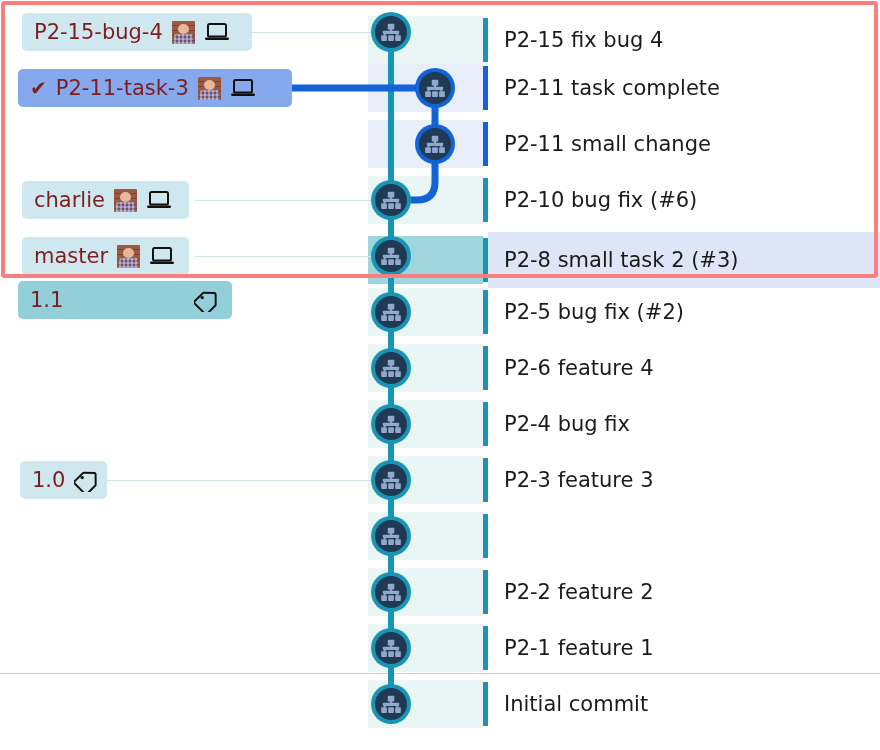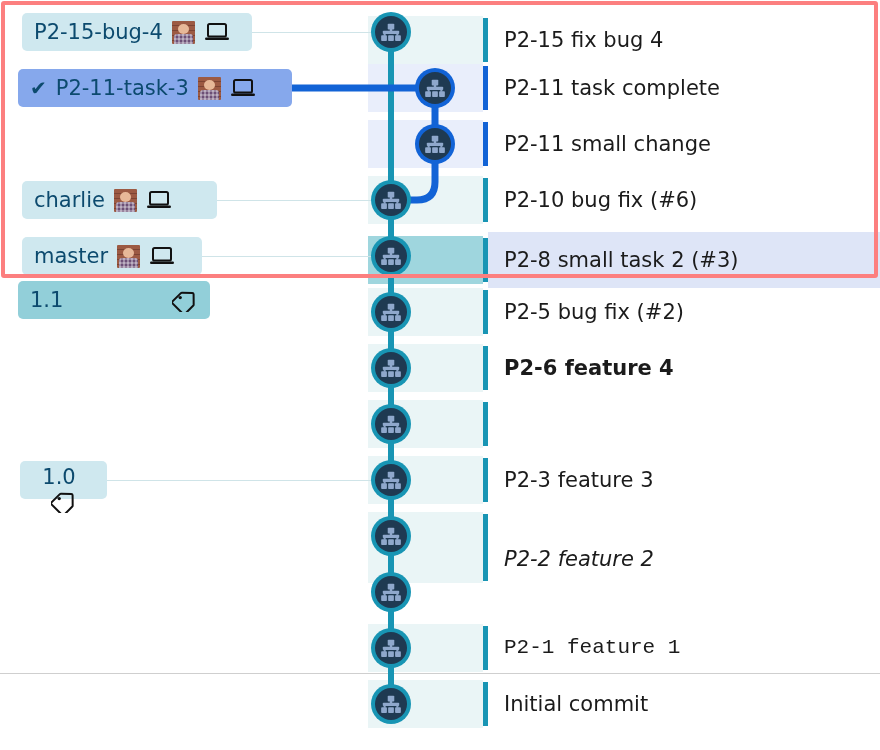--- a/index.html
+++ b/index.html
@@ -94,28 +94,28 @@
   }
 
   
   .ref {
     position: absolute;
     height: 38px;
     box-sizing: border-box;
     border-radius: 5px;
     display: flex;
     align-items: center;
-    padding: 4px 12px;
+    padding: 15px 12px;
     font-size: 21px;
-    color: #0c4a6e;
+    color: #7f1d1d;
     white-space: nowrap;
   }
   .ref.branch      { background: #cfe8ef; }
   .ref.branch.cur  { background: #86a8ec; }
-  .ref.tag-light   { background: #cfe8ef; flex-direction: column; }
+  .ref.tag-light   { background: #cfe8ef; }
   .ref.tag-dark    { background: #92cfd9; }
 
   .ref .check { font-size: 20px; margin-right: 9px; line-height: 1; }
   .ref .label-text { margin-right: 9px; }
 
   
   .avatar {
     width: 23px;
     height: 23px;
     margin-right: 9px;
@@ -203,49 +203,50 @@
         <div class="graph-tint"></div>
         <div class="lane-bar"></div>
         <div class="msg">P2-8 small task 2 (#3)</div>
       </div>
       <div class="row lane-main" style="top: 284px; text-align: center;">
         <div class="msg-bg"></div>
         <div class="graph-tint"></div>
         <div class="lane-bar"></div>
         <div class="msg">P2-5 bug fix (#2)</div>
       </div>
-      <div class="row lane-main" style="top: 340px; font-weight: bold;">
+      <div class="row lane-main" style="top: 340px;">
         <div class="msg-bg"></div>
         <div class="graph-tint"></div>
         <div class="lane-bar"></div>
         <div class="msg">P2-6 feature 4</div>
       </div>
       <div class="row lane-main" style="top: 396px;">
         <div class="msg-bg"></div>
         <div class="graph-tint"></div>
         <div class="lane-bar"></div>
+        <div class="msg">P2-4 bug fix</div>
       </div>
       <div class="row lane-main" style="top: 452px;">
         <div class="msg-bg"></div>
         <div class="graph-tint"></div>
         <div class="lane-bar"></div>
         <div class="msg">P2-3 feature 3</div>
       </div>
       <div class="row lane-main" style="top: 508px;">
         <div class="msg-bg"></div>
         <div class="graph-tint"></div>
         <div class="lane-bar"></div>
       </div>
-      <div class="row lane-main" style="top: 531px; font-style: italic;">
+      <div class="row lane-main" style="top: 564px;">
         <div class="msg-bg"></div>
         <div class="graph-tint"></div>
         <div class="lane-bar"></div>
         <div class="msg">P2-2 feature 2</div>
       </div>
-      <div class="row lane-main" style="top: 620px; font-family: Liberation Mono, monospace;">
+      <div class="row lane-main" style="top: 620px;">
         <div class="msg-bg"></div>
         <div class="graph-tint"></div>
         <div class="lane-bar"></div>
         <div class="msg">P2-1 feature 1</div>
       </div>
       <div class="row lane-main" style="top: 676px;">
         <div class="msg-bg"></div>
         <div class="graph-tint"></div>
         <div class="lane-bar"></div>
         <div class="msg">Initial commit</div>
@@ -368,43 +369,43 @@
         <span class="label-text">P2-11-task-3</span>
         <span class="avatar">
           <span class="head"></span>
           <span class="body"></span>
         </span>
         <svg class="ico" width="26" height="22" viewBox="0 0 26 22">
           <rect x="4" y="3" width="18" height="12.5" rx="1.6" fill="none" stroke="#111" stroke-width="2"></rect>
           <rect x="1" y="16.5" width="24" height="2.6" rx="1.3" fill="#111"></rect>
         </svg>
       </div>
-      <div class="ref branch" style="left: 22px; top: 181px; width: 195px;">
+      <div class="ref branch" style="left: 22px; top: 181px; width: 167px;">
         <span class="label-text">charlie</span>
         <span class="avatar">
           <span class="head"></span>
           <span class="body"></span>
         </span>
         <svg class="ico" width="26" height="22" viewBox="0 0 26 22">
           <rect x="4" y="3" width="18" height="12.5" rx="1.6" fill="none" stroke="#111" stroke-width="2"></rect>
           <rect x="1" y="16.5" width="24" height="2.6" rx="1.3" fill="#111"></rect>
         </svg>
       </div>
-      <div class="ref branch" style="left: 22px; top: 237px; width: 180px;">
+      <div class="ref branch" style="left: 22px; top: 237px; width: 167px;">
         <span class="label-text">master</span>
         <span class="avatar">
           <span class="head"></span>
           <span class="body"></span>
         </span>
         <svg class="ico" width="26" height="22" viewBox="0 0 26 22">
           <rect x="4" y="3" width="18" height="12.5" rx="1.6" fill="none" stroke="#111" stroke-width="2"></rect>
           <rect x="1" y="16.5" width="24" height="2.6" rx="1.3" fill="#111"></rect>
         </svg>
       </div>
-      <div class="ref tag-dark" style="left: 18px; top: 281px; width: 192px;">
+      <div class="ref tag-dark" style="left: 18px; top: 281px; width: 214px;">
         <span class="label-text">1.1</span>
         <span style="flex: 1 1 0%;"></span>
         <svg class="ico" width="26" height="24" viewBox="0 0 26 24">
           <path d="M3.2 4.2 h11.4 a2 2 0 0 1 1.45 .62 l7.1 7.3 a1.4 1.4 0 0 1 0 1.9 l-7.1 7.2 a2 2 0 0 1 -1.45 .6 H3.2 a1.4 1.4 0 0 1 -1.4 -1.4 V5.6 a1.4 1.4 0 0 1 1.4 -1.4 z" fill="none" stroke="#111" stroke-width="2" stroke-linejoin="round" transform="rotate(-45 13 12)"></path>
           <circle cx="8.2" cy="9.6" r="1.7" fill="#111"></circle>
         </svg>
       </div>
       <div class="ref tag-light" style="left: 20px; top: 461px; width: 87px;">
         <span class="label-text">1.0</span>
         <svg class="ico" width="26" height="24" viewBox="0 0 26 24">

